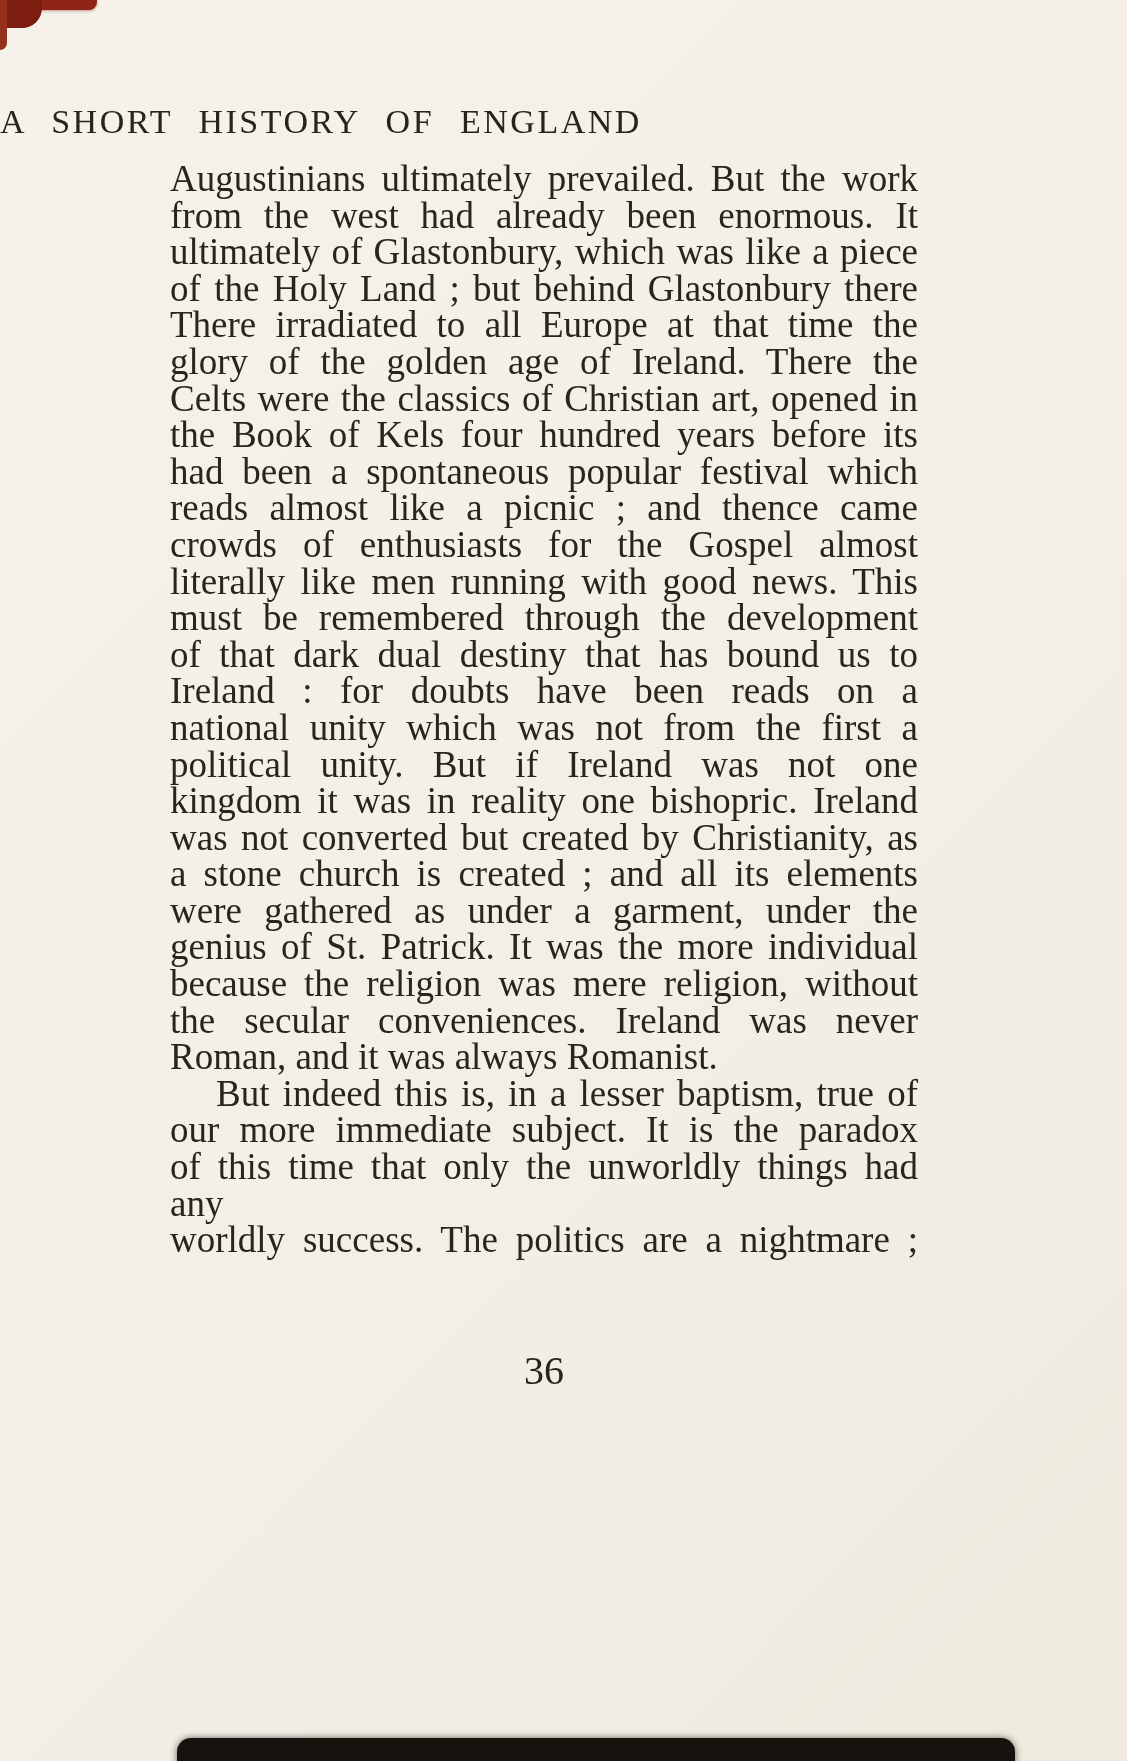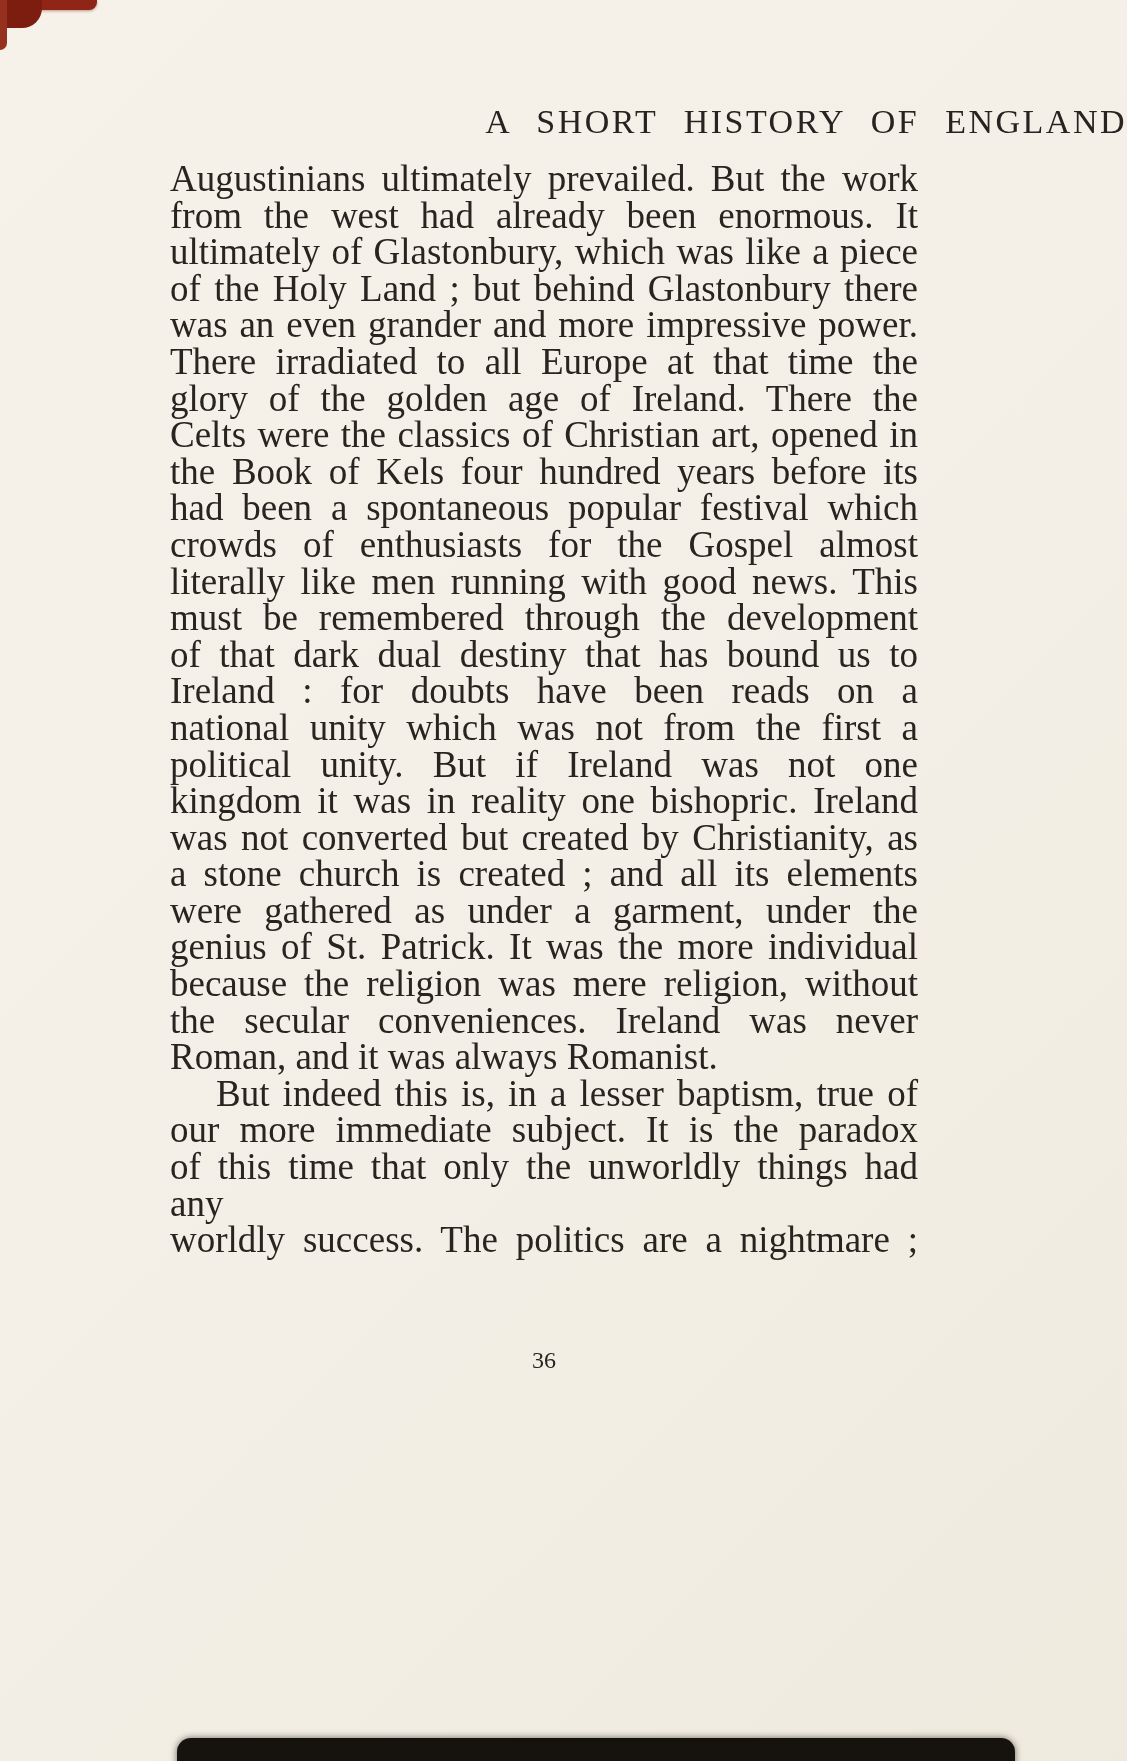--- a/index.html
+++ b/index.html
@@ -14,21 +14,21 @@
     height: 1761px;
     overflow: hidden;
     background: linear-gradient(135deg, #f6f2ea 0%, #f3efe6 55%, #efeade 100%);
   }
   
   .running-head {
     position: absolute;
     top: 103px;
     left: 0;
     width: 100%;
-    text-align: right;
+    text-align: left;
     font-size: 34px;
     font-weight: normal;
     letter-spacing: 2.5px;
     word-spacing: 15px;
     color: #282320;
   }
   
   .text-block {
     position: absolute;
     top: 161px;
@@ -48,21 +48,21 @@
   .line.first {
     text-indent: 46px;
   }
   
   .page-number {
     position: absolute;
     top: 1347px;
     left: 170px;
     width: 748px;
     text-align: center;
-    font-size: 24px;
+    font-size: 40px;
     color: #2a2421;
   }
   
   .artifact { position: absolute; }
   .artifact-top-strip {
     top: 0; left: 0;
     width: 97px; height: 10px;
     background: #8e2517;
     border-bottom-right-radius: 8px;
     box-shadow: 0 1px 3px rgba(120,30,15,0.45);
@@ -97,26 +97,26 @@
   <div class="artifact artifact-left-edge"></div>
 
   <div class="running-head">A SHORT HISTORY OF ENGLAND</div>
 
   <div class="text-block">
       <div>
         <div class="line">Augustinians ultimately prevailed. But the work</div>
         <div class="line">from the west had already been enormous. It</div>
         <div class="line">ultimately of Glastonbury, which was like a piece</div>
         <div class="line">of the Holy Land ; but behind Glastonbury there</div>
-        <div class="line">was an even grander and more impressive power.</div>
         <div class="line">There irradiated to all Europe at that time the</div>
         <div class="line">glory of the golden age of Ireland. There the</div>
         <div class="line">Celts were the classics of Christian art, opened in</div>
         <div class="line">the Book of Kels four hundred years before its</div>
         <div class="line">had been a spontaneous popular festival which</div>
+        <div class="line">reads almost like a picnic ; and thence came</div>
         <div class="line">crowds of enthusiasts for the Gospel almost</div>
         <div class="line">literally like men running with good news. This</div>
         <div class="line">must be remembered through the development</div>
         <div class="line">of that dark dual destiny that has bound us to</div>
         <div class="line">Ireland : for doubts have been reads on a</div>
         <div class="line">national unity which was not from the first a</div>
         <div class="line">political unity. But if Ireland was not one</div>
         <div class="line">kingdom it was in reality one bishopric. Ireland</div>
         <div class="line">was not converted but created by Christianity, as</div>
         <div class="line">a stone church is created ; and all its elements</div>

